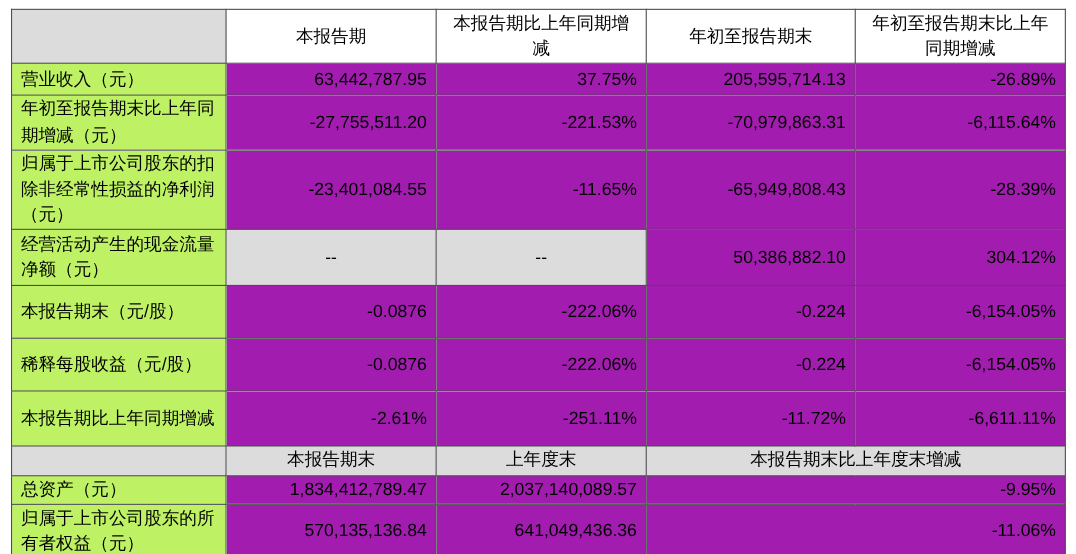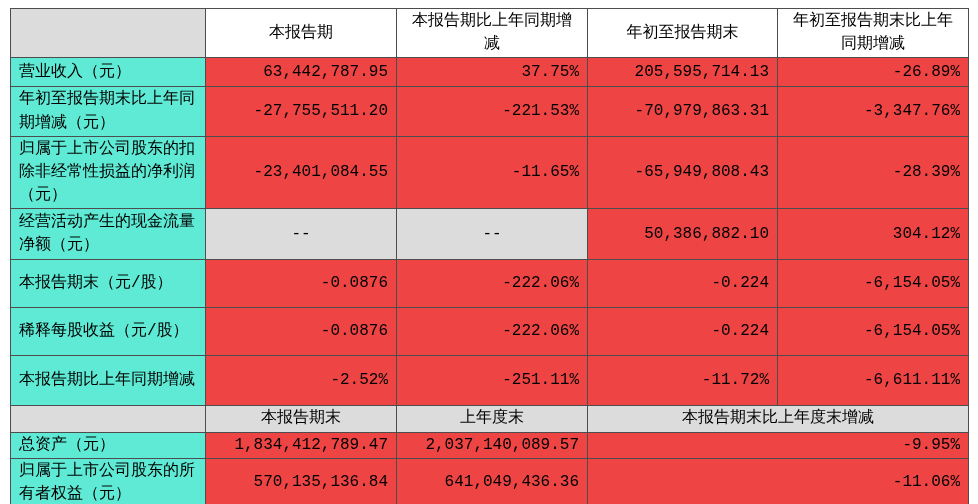--- a/index.html
+++ b/index.html
@@ -3,21 +3,21 @@
 <meta charset="utf-8">
 <style>
   * { box-sizing: border-box; }
   html, body { margin: 0; padding: 0; background: #ffffff; }
   .page {
     position: relative;
     width: 978px;
     height: 504px;
     background: #ffffff;
     overflow: hidden;
-    font-family: Liberation Mono, monospace;
+    font-family: Liberation Sans, sans-serif;
     color: #000000;
   }
   table.fin {
     position: absolute;
     left: 10px;
     top: 8px;
     width: 958px;
     border-collapse: collapse;
     table-layout: fixed;
     font-size: 16px;
@@ -25,27 +25,27 @@
   }
   table.fin td, table.fin th {
     border: 1px solid #4d4d4d;
     vertical-align: middle;
     font-weight: normal;
     padding: 1px 8px;
     overflow: hidden;
   }
   
   td.lbl {
-    background: #5eead4;
+    background: #bef264;
     text-align: left;
     padding: 1px 32px 1px 8px;
   }
   
   td.num {
-    background: #ef4444;
+    background: #a21caf;
     text-align: right;
     padding: 1px 14px 1px 6px;
   }
   
   th.hdr {
     background: #ffffff;
     text-align: center;
     padding: 1px 20px;
   }
   
@@ -84,21 +84,21 @@
       <td class="num">37.75%</td>
       <td class="num">205,595,714.13</td>
       <td class="num">-26.89%</td>
     </tr>
 
     <tr style="height:45px">
       <td class="lbl">年初至报告期末比上年同期增减（元）</td>
       <td class="num">-27,755,511.20</td>
       <td class="num">-221.53%</td>
       <td class="num">-70,979,863.31</td>
-      <td class="num">-3,347.76%</td>
+      <td class="num">-6,115.64%</td>
     </tr>
 
     <tr style="height:65px">
       <td class="lbl">归属于上市公司股东的扣除非经常性损益的净利润（元）</td>
       <td class="num">-23,401,084.55</td>
       <td class="num">-11.65%</td>
       <td class="num">-65,949,808.43</td>
       <td class="num">-28.39%</td>
     </tr>
 
@@ -121,21 +121,21 @@
     <tr style="height:48px">
       <td class="lbl">稀释每股收益（元/股）</td>
       <td class="num">-0.0876</td>
       <td class="num">-222.06%</td>
       <td class="num">-0.224</td>
       <td class="num">-6,154.05%</td>
     </tr>
 
     <tr style="height:50px">
       <td class="lbl">本报告期比上年同期增减</td>
-      <td class="num">-2.52%</td>
+      <td class="num">-2.61%</td>
       <td class="num">-251.11%</td>
       <td class="num">-11.72%</td>
       <td class="num">-6,611.11%</td>
     </tr>
 
     <tr style="height:21px">
       <td class="lbl gray"></td>
       <th class="hdr gray">本报告期末</th>
       <th class="hdr gray">上年度末</th>
       <th class="hdr gray" colspan="2">本报告期末比上年度末增减</th>

